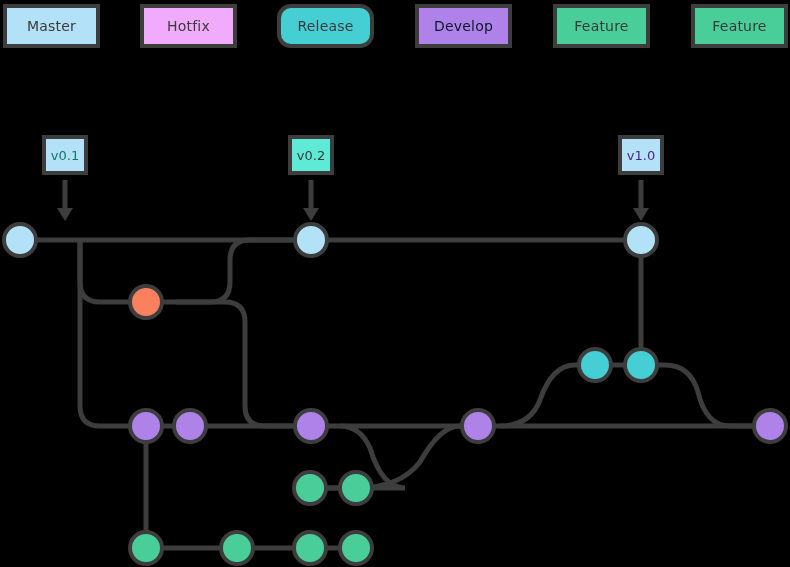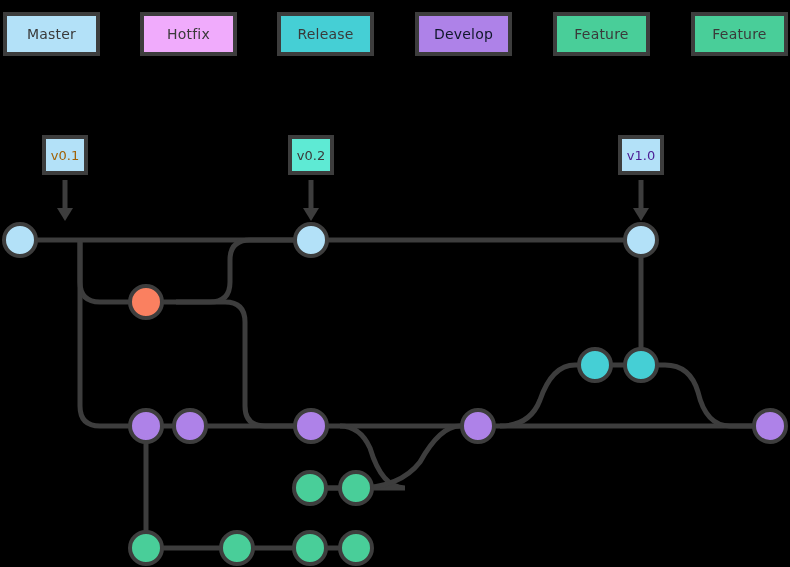--- a/index.html
+++ b/index.html
@@ -15,21 +15,21 @@
     position: relative;
     width: 790px;
     height: 567px;
     background: #000000;
     overflow: hidden;
   }
   
   #legend {
     position: absolute;
     left: 0;
-    top: 8px;
+    top: 0;
     width: 730px;
     height: 60px;
   }
   .legend-box {
     position: absolute;
     top: 4px;
     height: 44px;
     border: 4px solid #3d3d3d;
     box-sizing: border-box;
     display: flex;
@@ -92,21 +92,21 @@
 
 <div id="stage">
 
   <div id="legend">
       <div class="legend-box" style="left: 3px; width: 97px; background: rgb(179, 225, 248);">
         <span class="legend-label" style="color: rgb(58, 58, 58);">Master</span>
       </div>
       <div class="legend-box" style="left: 140px; width: 97px; background: #f0abfc;">
         <span class="legend-label" style="color: rgb(58, 58, 58);">Hotfix</span>
       </div>
-      <div class="legend-box" style="left: 277px; width: 97px; background: rgb(69, 207, 213);">
+      <div class="legend-box" style="left: 277px; width: 97px; background: rgb(69, 207, 213); border-radius: 14px;">
         <span class="legend-label" style="color: rgb(58, 58, 58);">Release</span>
       </div>
       <div class="legend-box" style="left: 415px; width: 97px; background: rgb(174, 130, 232);">
         <span class="legend-label" style="color: #0f172a;">Develop</span>
       </div>
       <div class="legend-box" style="left: 553px; width: 97px; background: rgb(73, 206, 153);">
         <span class="legend-label" style="color: rgb(58, 58, 58);">Feature</span>
       </div>
       <div class="legend-box" style="left: 691px; width: 97px; background: rgb(73, 206, 153);">
         <span class="legend-label" style="color: rgb(58, 58, 58);">Feature</span>
@@ -161,21 +161,21 @@
         <circle cx="356" cy="488" r="16" fill="#49ce99" class="node-ring"></circle>
         <circle cx="146" cy="548" r="16" fill="#49ce99" class="node-ring"></circle>
         <circle cx="237" cy="548" r="16" fill="#49ce99" class="node-ring"></circle>
         <circle cx="310" cy="548" r="16" fill="#49ce99" class="node-ring"></circle>
         <circle cx="356" cy="548" r="16" fill="#49ce99" class="node-ring"></circle>
       </g>
   </svg>
 
   <div id="tag-layer">
       <div class="tag-box" style="left: 42px; top: 135px; background: rgb(179, 225, 248);">
-        <span class="tag-label" style="color: #a16207;">v0.1</span>
+        <span class="tag-label" style="color: #0f766e;">v0.1</span>
       </div>
       <div class="tag-box" style="left: 288px; top: 135px; background: #5eead4;">
         <span class="tag-label" style="color: rgb(58, 58, 58);">v0.2</span>
       </div>
       <div class="tag-box" style="left: 618px; top: 135px; background: rgb(179, 225, 248);">
         <span class="tag-label" style="color: #4c1d95;">v1.0</span>
       </div>
     </div>
 
 </div>

